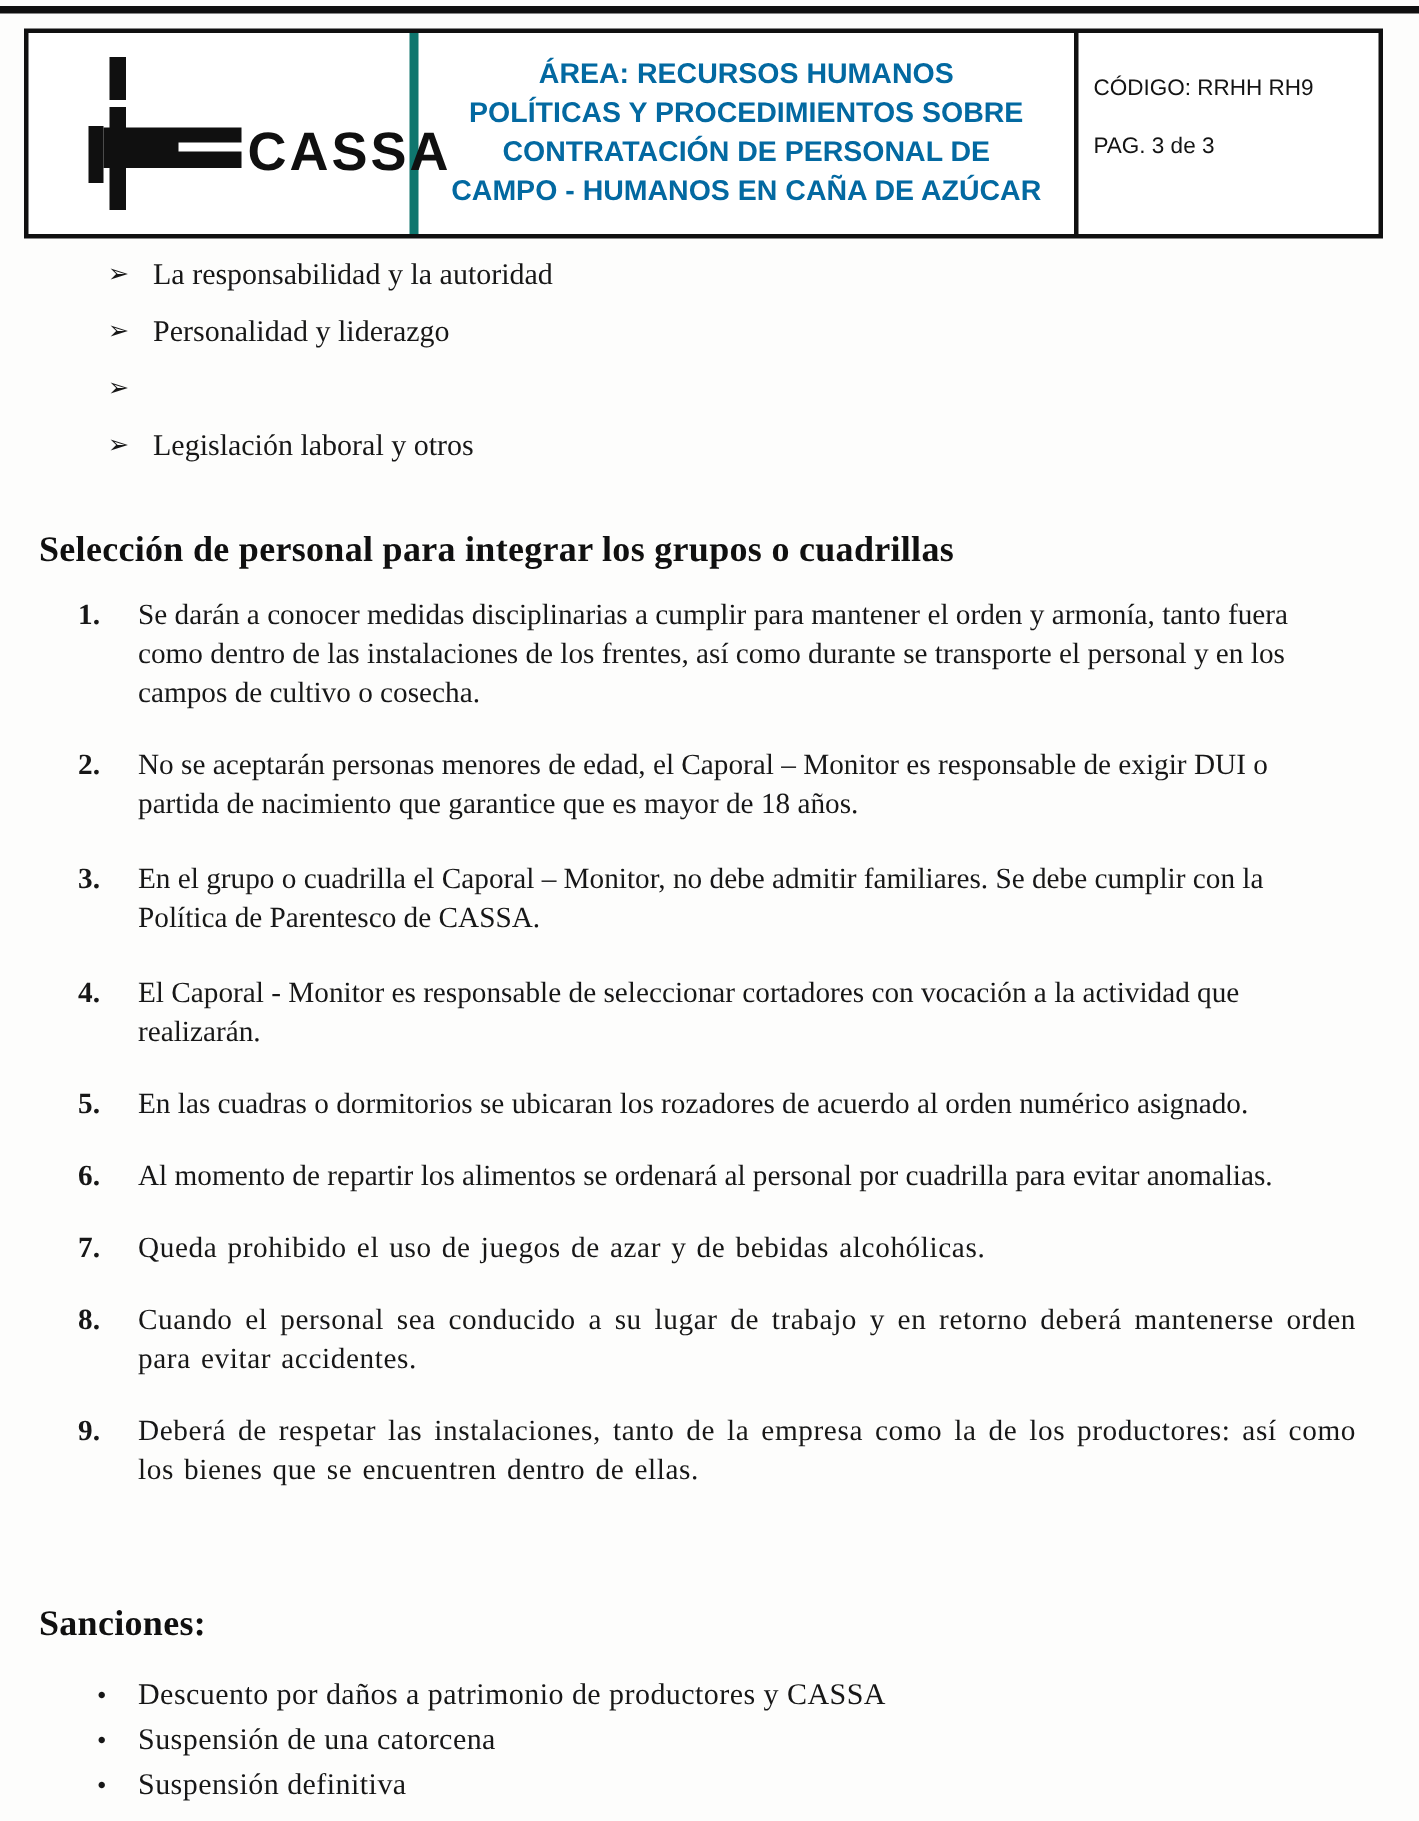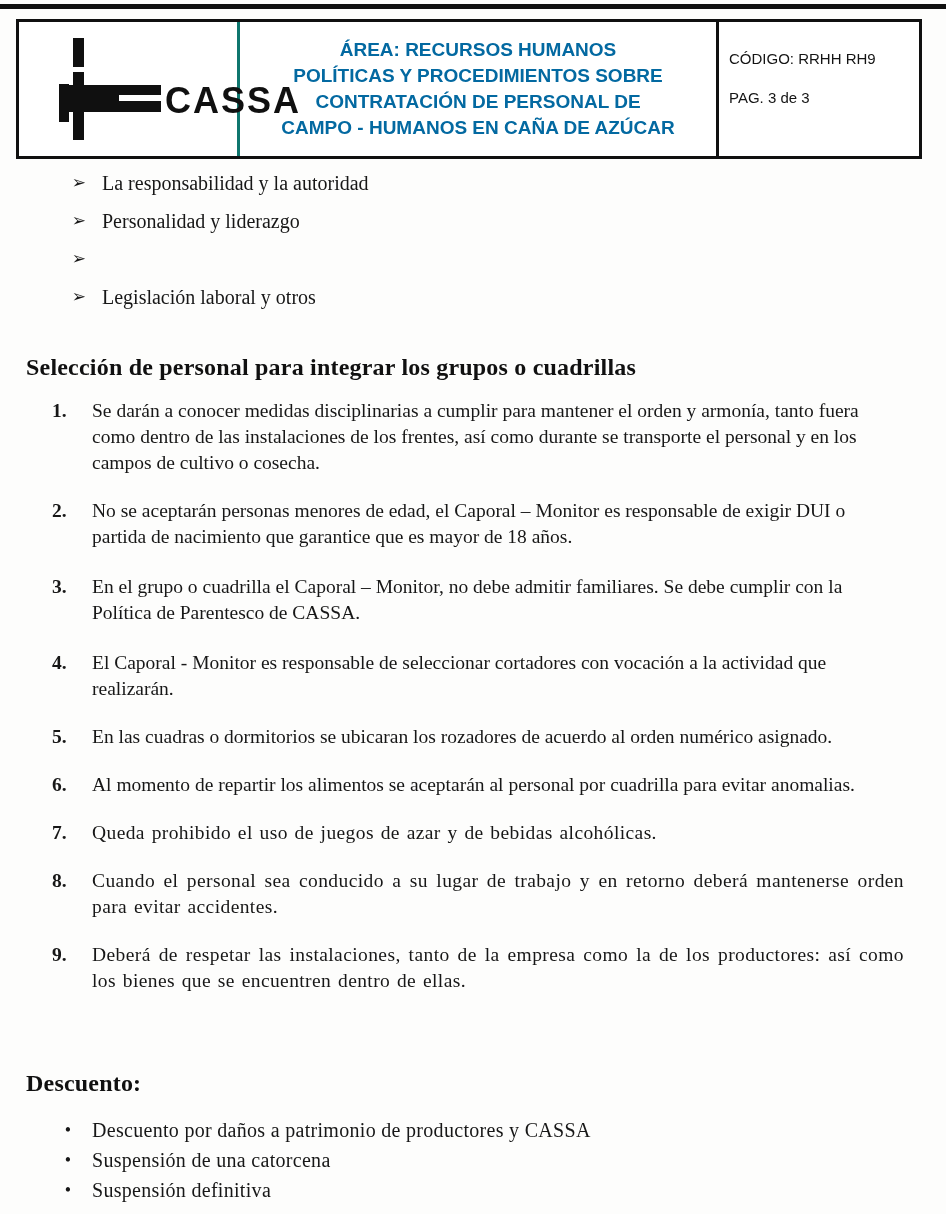--- a/index.html
+++ b/index.html
@@ -14,21 +14,21 @@
   .top-rule{
     position:absolute;top:4px;left:0;width:946px;height:5px;background:#101010;
   }
   
   .header-table{
     position:absolute;top:19px;left:16px;width:900px;height:134px;
     border:3px solid #101010;
     display:flex;
     background:#fff;
   }
-  .logo-cell{width:218px;border-right:3px solid #0f766e;position:relative;}
+  .logo-cell{width:218px;border-right:6px solid #0f766e;position:relative;padding-left:36px;}
   .title-cell{
     flex:1;border-right:3px solid #101010;
     display:flex;flex-direction:column;justify-content:center;align-items:center;
     font-family:"Liberation Sans", sans-serif;
     font-weight:bold;font-size:19px;line-height:26px;
     text-align:center;color:#0369a1;
     padding:0 6px;
   }
   .code-cell{
     width:190px;
@@ -173,37 +173,37 @@
   <div class="num-item gap-sm">
     <span class="num-marker">4.</span>
     <span class="num-text">El Caporal - Monitor es responsable de seleccionar cortadores con vocación a la actividad que realizarán.</span>
   </div>
   <div class="num-item gap-sm">
     <span class="num-marker">5.</span>
     <span class="num-text">En las cuadras o dormitorios se ubicaran los rozadores de acuerdo al orden numérico asignado.</span>
   </div>
   <div class="num-item gap-sm">
     <span class="num-marker">6.</span>
-    <span class="num-text">Al momento de repartir los alimentos se aceptarán al personal por cuadrilla para evitar anomalias.</span>
+    <span class="num-text">Al momento de repartir los alimentos se ordenará al personal por cuadrilla para evitar anomalias.</span>
   </div>
   <div class="num-item gap-sm spaced">
     <span class="num-marker">7.</span>
     <span class="num-text">Queda prohibido el uso de juegos de azar y de bebidas alcohólicas.</span>
   </div>
   <div class="num-item gap-sm spaced justify">
     <span class="num-marker">8.</span>
     <span class="num-text">Cuando el personal sea conducido a su lugar de trabajo y en retorno deberá mantenerse orden para evitar accidentes.</span>
   </div>
   <div class="num-item spaced justify">
     <span class="num-marker">9.</span>
     <span class="num-text">Deberá de respetar las instalaciones, tanto de la empresa como la de los productores: así como los bienes que se encuentren dentro de ellas.</span>
   </div>
 </div>
 
-<h2 class="section-title" id="sanctions-title">Descuento:</h2>
+<h2 class="section-title" id="sanctions-title">Sanciones:</h2>
 
 <div class="sanctions-list">
   <div class="dot-item">
     <span class="dot-marker">•</span>
     <span>Descuento por daños a patrimonio de productores y CASSA</span>
   </div>
   <div class="dot-item">
     <span class="dot-marker">•</span>
     <span>Suspensión de una catorcena</span>
   </div>

